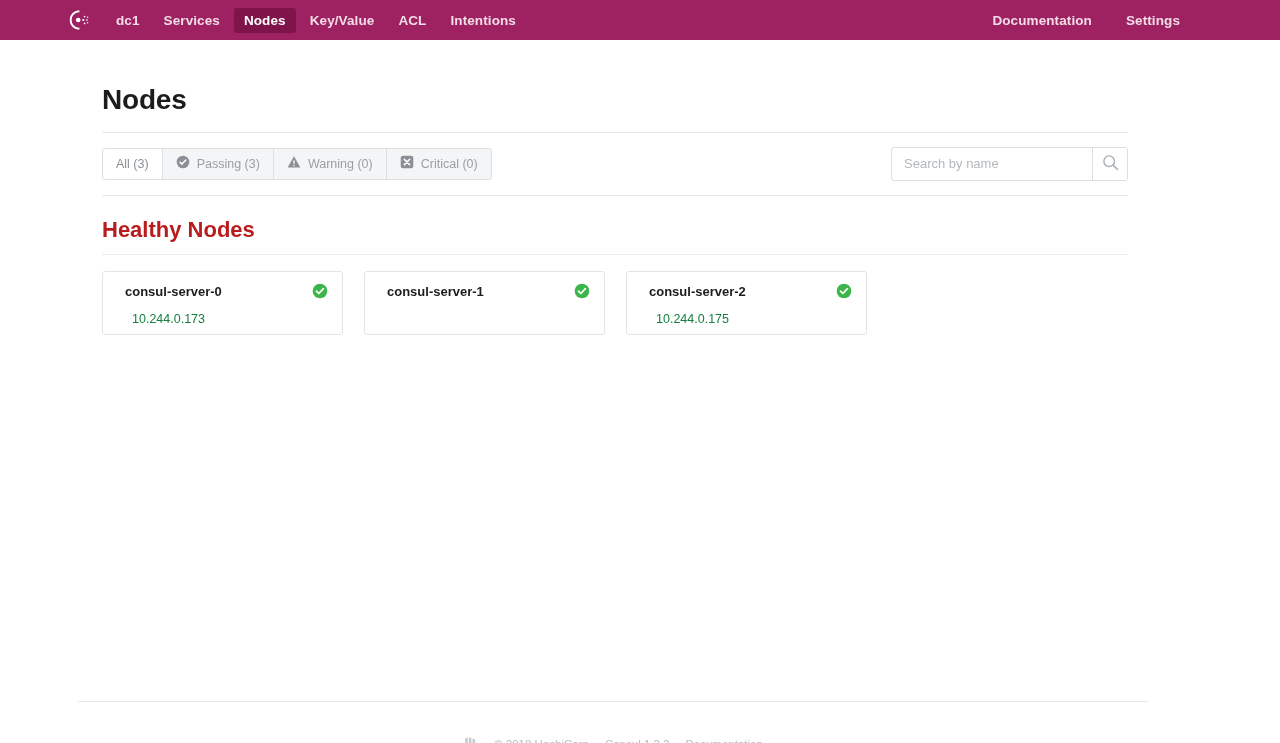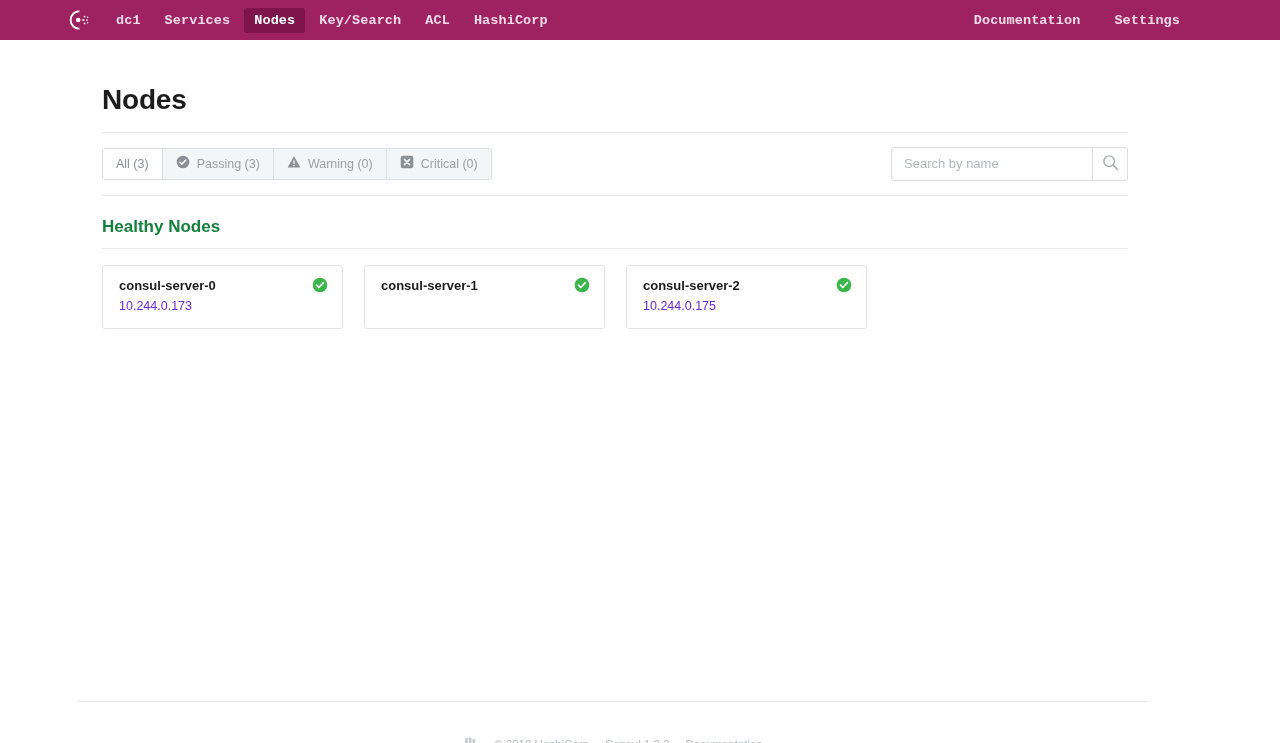--- a/index.html
+++ b/index.html
@@ -9,21 +9,21 @@
     background: #ffffff;
     font-family: "Liberation Sans", sans-serif;
     overflow: hidden;
   }
 
   
   .navbar {
     position: absolute; top: 0; left: 0;
     width: 1280px; height: 40px;
     background: #9e2162;
-    display: flex; align-items: center; font-family: Liberation Mono, monospace;
+    display: flex; align-items: center;
   }
   .nav-left { display: flex; align-items: center; padding-left: 66px; }
   .nav-right { margin-left: auto; display: flex; align-items: center; padding-right: 90px; }
 
   .logo-wrap {
     width: 26px; height: 26px;
     display: flex; align-items: center; justify-content: center;
     margin-right: 14px;
   }
 
@@ -131,53 +131,53 @@
     border-left: 1px solid #dcdee0;
     background: #ffffff;
     display: flex; align-items: center; justify-content: center;
     cursor: pointer;
   }
 
   .section-title {
     margin: 0;
     padding-top: 21px;
     padding-bottom: 11px;
-    font-size: 17px;
+    font-size: 22px;
     font-weight: bold;
-    color: #15803d;
+    color: #b91c1c;
     border-bottom: 1px solid #ececec;
   }
 
   .card-grid {
     display: flex;
     gap: 21px;
     padding-top: 16px;
     flex-wrap: wrap;
   }
   .card {
     width: 241px;
     height: 64px;
     border: 1px solid #e2e4e6;
     border-radius: 3px;
     background: #ffffff;
-    padding: 11px 14px 0 16px;
+    padding: 11px 14px 0 22px;
     position: relative;
     cursor: pointer;
   }
   .card-name {
     font-size: 13px;
     font-weight: bold;
     color: #1c1c1c;
     margin: 0;
     line-height: 17px;
   }
   .card-addr {
     font-size: 12.5px;
-    color: #6d28d9;
-    margin: 0;
+    color: #15803d;
+    margin: 7px;
     padding-top: 4px;
     line-height: 16px;
   }
   .card-status {
     position: absolute;
     top: 11px; right: 14px;
     width: 16px; height: 16px;
   }
 
   
@@ -213,23 +213,23 @@
         <circle cx="19.9" cy="12" r="0.85" fill="#ffffff"></circle>
         <circle cx="17.6" cy="8.6" r="0.85" fill="#ffffff"></circle>
         <circle cx="17.6" cy="15.4" r="0.85" fill="#ffffff"></circle>
         <circle cx="20.6" cy="9.2" r="0.75" fill="#ffffff"></circle>
         <circle cx="20.6" cy="14.8" r="0.75" fill="#ffffff"></circle>
       </svg>
     </div>
     <div class="nav-item">dc1</div>
     <div class="nav-item">Services</div>
     <div class="nav-item active">Nodes</div>
-    <div class="nav-item">Key/Search</div>
+    <div class="nav-item">Key/Value</div>
     <div class="nav-item">ACL</div>
-    <div class="nav-item">HashiCorp</div>
+    <div class="nav-item">Intentions</div>
   </div>
   <div class="nav-right">
     <div class="nav-item">Documentation</div>
     <div class="nav-item">Settings</div>
   </div>
 </div>
 
 <div class="page">
   <div class="container">
 

